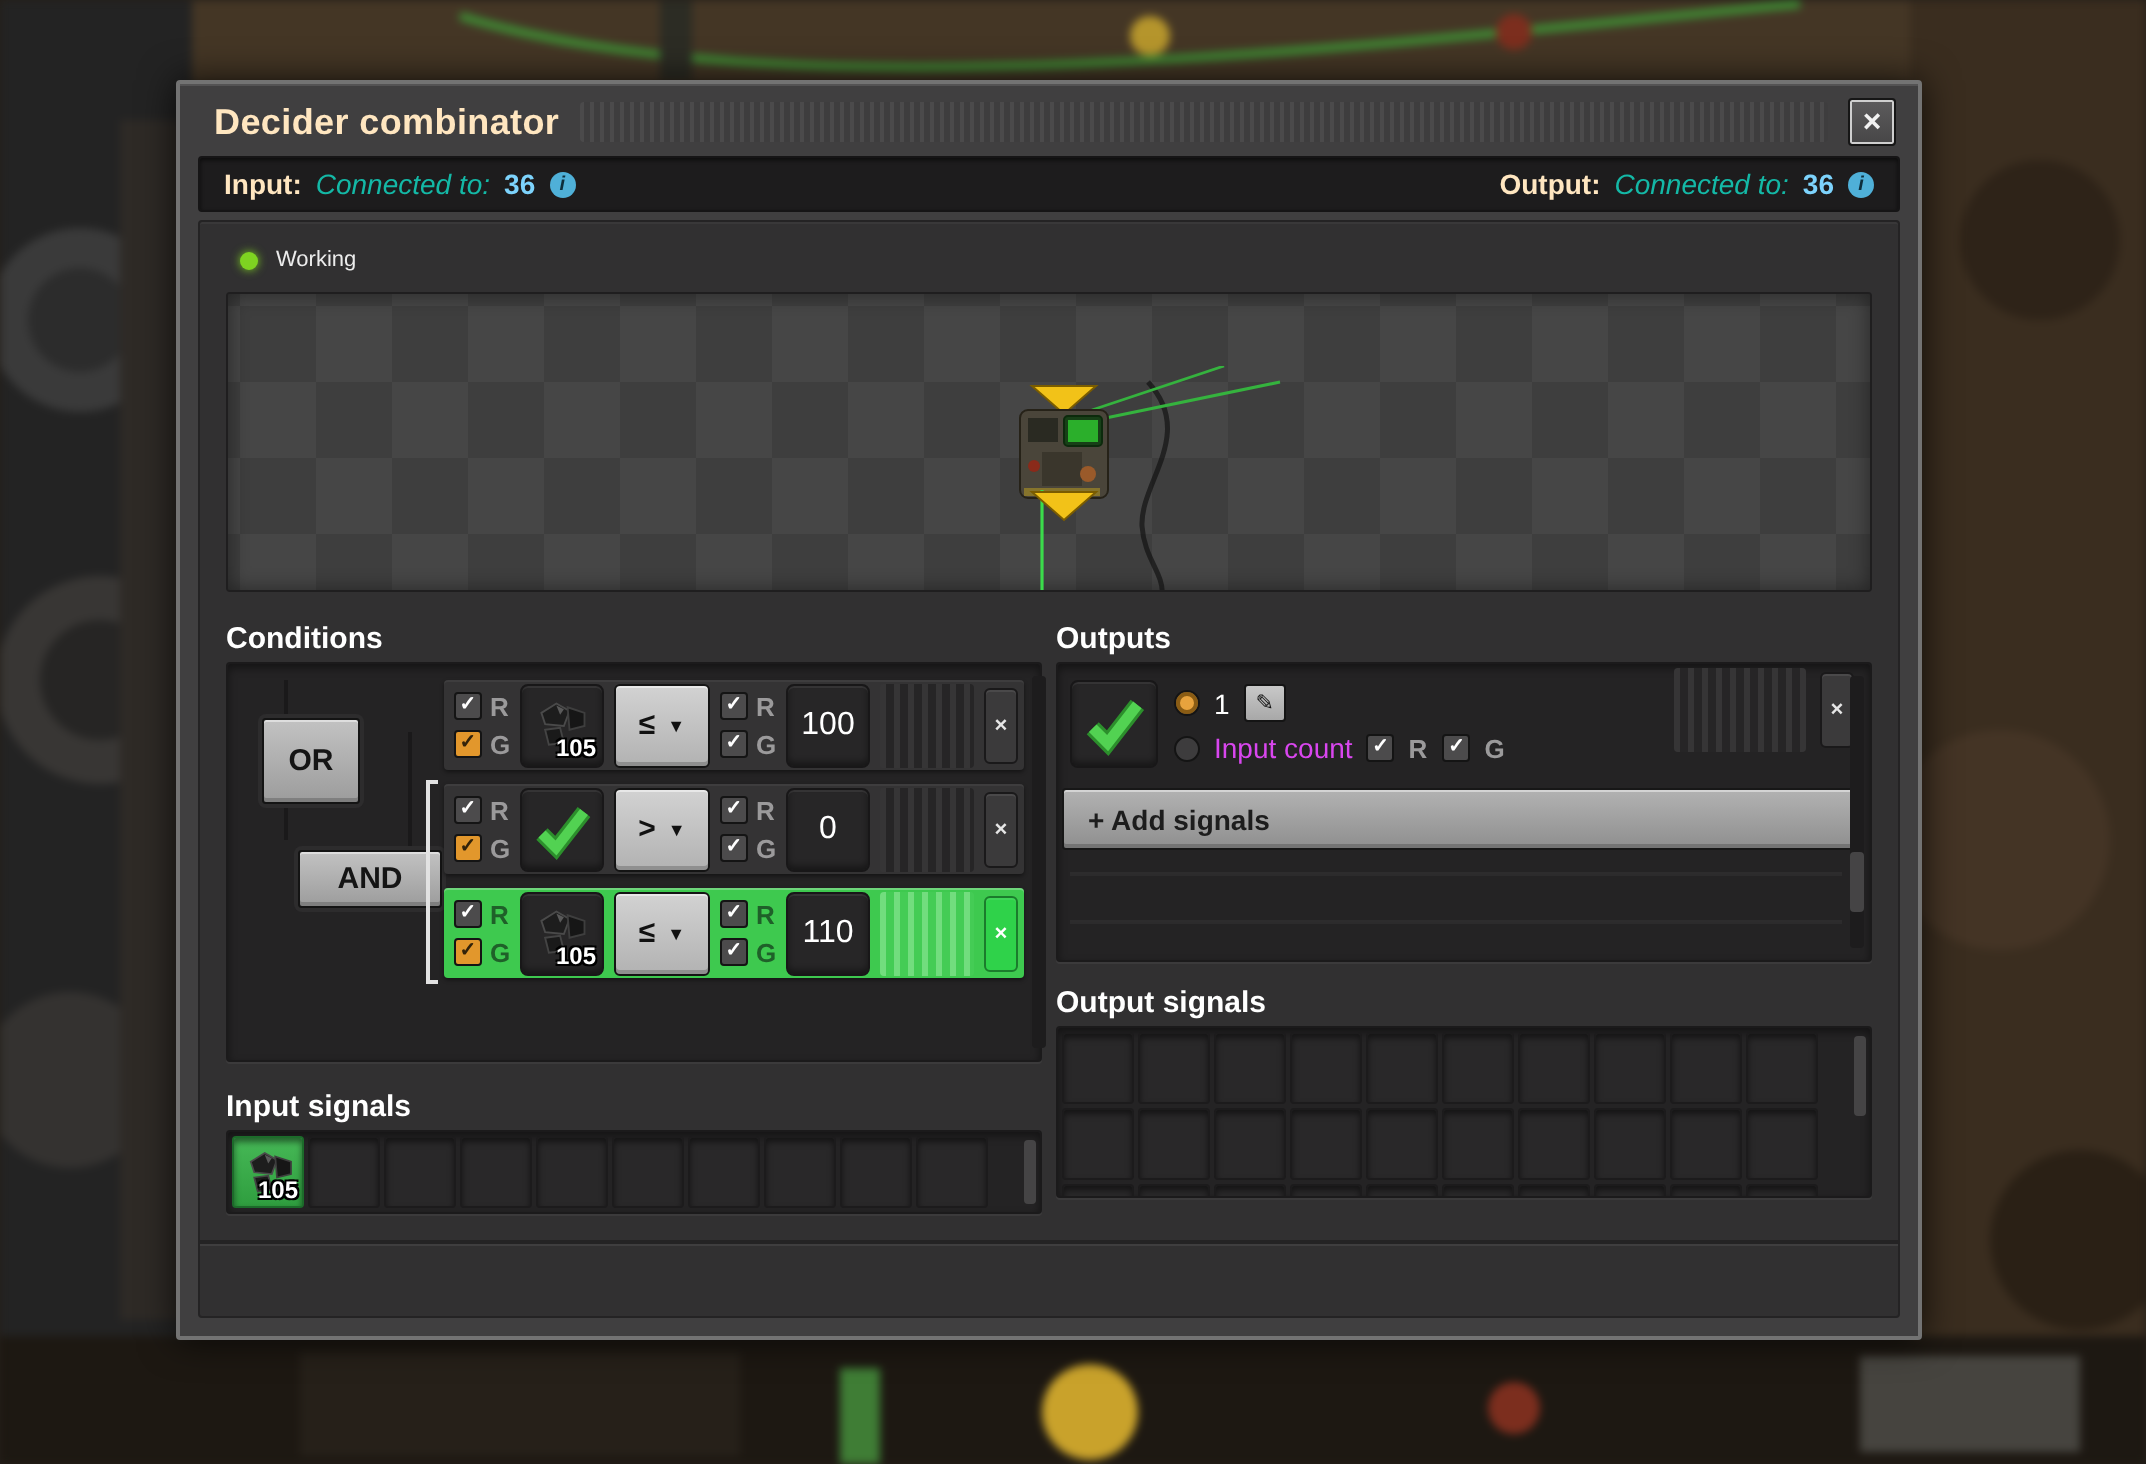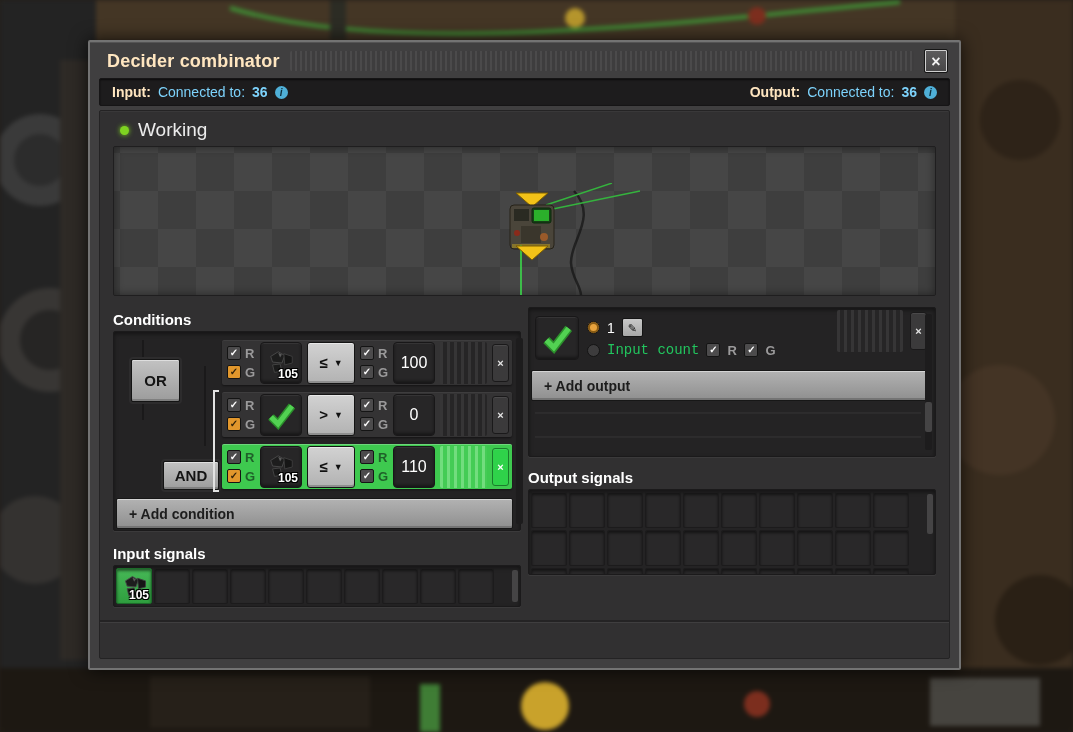--- a/index.html
+++ b/index.html
@@ -24,32 +24,32 @@
   .closebtn { width:24px; height:24px; flex:0 0 auto; cursor:pointer;
               background:linear-gradient(#5d5c5d,#474647); border:1px solid #161616;
               box-shadow:inset 0 0 0 1px #cfcfcf; border-radius:2px;
               color:#f2f2f2; font-size:16px; font-weight:700; line-height:21px; text-align:center; }
 
   .connbar { height:28px; background:#1d1c1d; border:1px solid #161516; border-radius:2px;
              display:flex; align-items:center; justify-content:space-between; padding:0 12px;
              box-shadow:inset 0 1px 2px rgba(0,0,0,.6); }
   .conn { display:flex; align-items:center; gap:7px; font-size:14px; }
   .conn-key { color:#ffe6c0; font-weight:700; }
-  .conn-text { color:#7dd3fc; }
+  .conn-text { color:#14b8a6;font-style:italic; }
   .conn-num { color:#7dd3fc; font-weight:700; }
   .info-icon { width:13px; height:13px; border-radius:50%; background:#4fb0d8; color:#0d2e3c;
                font-size:10px; font-weight:700; line-height:13px; text-align:center; font-style:italic; }
 
   .content { flex:1; margin-top:4px; background:#313031; border:1px solid #242324; border-radius:2px;
              box-shadow:inset 0 1px 0 rgba(255,255,255,.04); padding:9px 13px 0; position:relative; }
 
   .status-row { height:20px; display:flex; align-items:center; gap:9px; padding-left:7px; }
   .status-dot { width:9px; height:9px; border-radius:50%; background:#7ed321;
                 box-shadow:0 0 5px #7ed321; }
-  .status-text { color:#ececec; font-size:19px; }
+  .status-text { color:#ececec; font-size:11px; }
 
   .preview { position:relative; height:150px; margin-top:6px; border:1px solid #1f1e1f; border-radius:2px;
              overflow:hidden; box-shadow:inset 0 0 10px rgba(0,0,0,.45);
              background:conic-gradient(#464646 90deg,#3e3e3e 90deg 180deg,#464646 180deg 270deg,#3e3e3e 270deg);
              background-size:76px 76px; background-position:6px 6px; }
   .entity-svg { position:absolute; left:340px; top:36px; }
 
   .columns { display:flex; gap:7px; margin-top:11px; }
   .col { width:411px; }
   .section-label { height:24px; color:#ffffff; font-size:15px; font-weight:700; display:flex; align-items:center; }
@@ -58,21 +58,21 @@
                 box-shadow:inset 0 2px 4px rgba(0,0,0,.45), 0 1px 0 rgba(255,255,255,.05); }
 
   
   .cond-panel { position:relative; height:200px; }
   .gutter-groove { position:absolute; left:28px; top:8px; height:80px; width:2px;
                    background:rgba(0,0,0,.28); box-shadow:62px 26px 0 rgba(0,0,0,.28); }
   .op-btn { position:absolute; color:#141414; font-size:15px; font-weight:700; cursor:pointer;
             background:linear-gradient(#c2c2c2,#9c9c9c); border:1px solid #141414; border-radius:2px;
             box-shadow:0 0 0 2px #2d2c2d, inset 0 1px 0 #dedede, inset 0 -2px 0 #7f7f7f; }
   .or-btn  { left:17px; top:27px; width:49px; height:43px; }
-  .and-btn { left:49px; top:93px; width:56px; height:29px;margin-top:36px; }
+  .and-btn { left:35px; top:93px; width:72px; height:29px; }
   .bracket { position:absolute; left:99px; top:58px; width:6px; height:102px;
              border-left:2px solid #e2e2e2; border-top:2px solid #e2e2e2; border-bottom:2px solid #e2e2e2; }
   .rows { position:absolute; left:108px; top:8px; width:290px; }
   .cond-row { height:45px; margin-bottom:7px; background:#343334; border-radius:2px;
               display:flex; align-items:center; padding:0 3px 0 5px; gap:5px;
               box-shadow:inset 0 1px 0 rgba(255,255,255,.05), 0 1px 2px rgba(0,0,0,.45); }
   .cond-row.selected { background:#3ec94f;
               box-shadow:inset 0 1px 0 rgba(255,255,255,.25), 0 1px 2px rgba(0,0,0,.45); }
 
   .cb-stack { display:flex; flex-direction:column; gap:4px; }
@@ -126,21 +126,21 @@
   
   .out-panel { position:relative; height:150px; }
   .out-row { position:absolute; left:6px; top:7px; width:390px; height:46px;
              display:flex; align-items:center; gap:8px; }
   .big-slot { width:44px; height:44px; }
   .out-opts { display:flex; flex-direction:column; gap:5px; }
   .opt-line { display:flex; align-items:center; gap:7px; }
   .radio { width:13px; height:13px; border-radius:50%; border:1px solid #141414; cursor:pointer; background:#3d3c3d; }
   .radio.on { background:#e8a33d; box-shadow:inset 0 0 0 2px #8a5c14; }
   .opt-label { color:#ffffff; font-size:14px; }
-  .opt-label.dim { color:#22c55e;font-family:Liberation Mono, monospace; }
+  .opt-label.dim { color:#d946ef; }
   .pencil { width:21px; height:19px; background:linear-gradient(#cncnc); background:linear-gradient(#c8c8c8,#a8a8a8);
             border:1px solid #141414; border-radius:2px; color:#111; font-size:11px; line-height:16px;
             text-align:center; cursor:pointer; }
   .out-stripes { position:absolute; right:32px; top:2px; width:66px; height:42px; border-radius:2px;
              background:repeating-linear-gradient(90deg,#363536 0 3px,#262526 3px 7px); }
   .out-x { position:absolute; right:8px; top:4px; }
   .add-out { top:62px; }
   .faintline { position:absolute; left:6px; right:14px; height:1px; background:#2d2c2d;
                box-shadow:0 1px 0 rgba(255,255,255,.04); }
   .out-vtrack { position:absolute; right:3px; top:6px; bottom:6px; width:7px; background:#1d1c1d; border-radius:2px; }
@@ -366,21 +366,20 @@
                     </div>
                 </div>
                 <button class="slot value-slot">
                     <span>110</span>
                   </button>
                 <div class="stripes"></div>
                 <button class="xbtn green">×</button>
               </div>
             </div>
 
-            <button class="add-btn">+ Add condition</button>
             <div class="vtrack"></div>
           </div>
 
           <div class="section-label" style="margin-top:10px">Input signals</div>
           <div class="panel-dark sig-row">
             <div class="sigslot filled">
               <svg width="28" height="28" viewBox="0 0 32 32" style="position:absolute;left:4px;top:4px">
                 <polygon points="5,9 13,4 20,8 17,16 7,15" fill="#1d1d1d" stroke="#4a4a4a" stroke-width="1"></polygon>
                 <polygon points="19,6 28,9 28,16 20,18" fill="#161616" stroke="#3e3e3e" stroke-width="1"></polygon>
                 <polygon points="7,18 15,17 17,25 9,26" fill="#1a1a1a" stroke="#444" stroke-width="1"></polygon>
@@ -397,20 +396,21 @@
                 <div class="sigslot"></div>
                 <div class="sigslot"></div>
                 <div class="sigslot"></div>
                 <div class="sigslot"></div>
               </div>
             <div class="sig-scroll"></div>
           </div>
         </div>
 
         <div class="col">
+          <div class="section-label">Outputs</div>
 
           <div class="panel-dark out-panel">
             <div class="out-row">
               <button class="slot big-slot">
                 <svg width="34" height="34" viewBox="0 0 32 32">
                   <path d="M6 18 L13 25 L27 7" stroke="#2c8f2c" stroke-width="8" fill="none"></path>
                   <path d="M6 18 L13 25 L27 7" stroke="#52d252" stroke-width="5" fill="none"></path>
                 </svg>
               </button>
               <div class="out-opts">
@@ -424,21 +424,21 @@
                   <span class="opt-label dim">Input count</span>
                   <span class="cb cb-dark"></span>
                   <span class="cb-label">R</span>
                   <span class="cb cb-dark"></span>
                   <span class="cb-label">G</span>
                 </div>
               </div>
             </div>
             <div class="out-stripes"></div>
             <button class="xbtn out-x">×</button>
-            <button class="add-btn add-out">+ Add output</button>
+            <button class="add-btn add-out">+ Add signals</button>
             <div class="faintline" style="top:104px"></div>
             <div class="faintline" style="top:128px"></div>
             <div class="out-vtrack"></div>
             <div class="out-thumb"></div>
           </div>
 
           <div class="section-label" style="margin-top:8px">Output signals</div>
           <div class="panel-dark grid-panel">
             <div class="grid" id="output-slots">
                 <div class="sigslot"></div>

